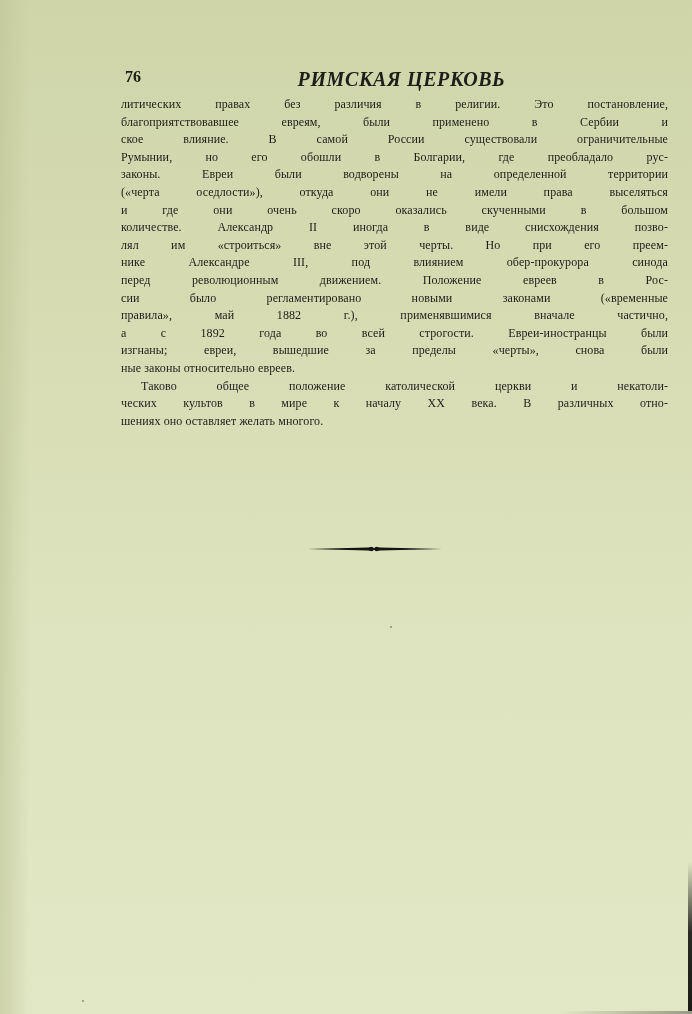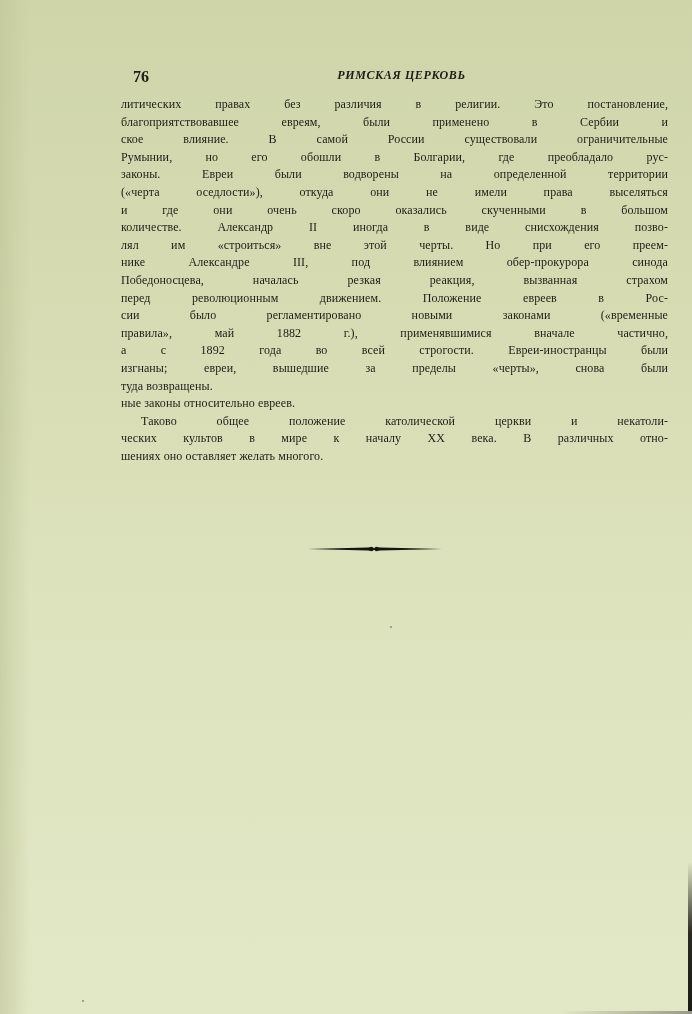--- a/index.html
+++ b/index.html
@@ -40,33 +40,33 @@
     }
     .header {
       position: absolute;
       left: 121px;
       top: 68px;
       width: 547px;
       height: 22px;
     }
     .page-number {
       position: absolute;
-      left: 12px;
+      left: 4px;
       top: 0;
       font-size: 16px;
       font-weight: bold;
       letter-spacing: 0px;
       text-align: right;
     }
     .running-title {
       position: absolute;
       left: 0; right: 0;
       top: 0;
       text-align: center;
-      font-size: 12px;
+      font-size: 20px;
       font-style: italic;
       font-weight: bold;
       letter-spacing: 0.6px;
       padding-left: 14px;
     }
     .body-text {
       position: absolute;
       left: 121px;
       top: 96px;
       width: 547px;
@@ -120,27 +120,25 @@
       <span class="line">литических правах без различия в религии. Это постановление,</span>
       <span class="line">благоприятствовавшее евреям, были применено в Сербии и</span>
       <span class="line">ское влияние. В самой России существовали ограничительные</span>
       <span class="line">Румынии, но его обошли в Болгарии, где преобладало рус-</span>
       <span class="line">законы. Евреи были водворены на определенной территории</span>
       <span class="line">(«черта оседлости»), откуда они не имели права выселяться</span>
       <span class="line">и где они очень скоро оказались скученными в большом</span>
       <span class="line">количестве. Александр II иногда в виде снисхождения позво-</span>
       <span class="line">лял им «строиться» вне этой черты. Но при его преем-</span>
       <span class="line">нике Александре III, под влиянием обер-прокурора синода</span>
-      <span class="line">Победоносцева, началась резкая реакция, вызванная страхом</span>
       <span class="line">перед революционным движением. Положение евреев в Рос-</span>
       <span class="line">сии было регламентировано новыми законами («временные</span>
       <span class="line">правила», май 1882 г.), применявшимися вначале частично,</span>
       <span class="line">а с 1892 года во всей строгости. Евреи-иностранцы были</span>
       <span class="line">изгнаны; евреи, вышедшие за пределы «черты», снова были</span>
-      <span class="line last">туда возвращены.</span>
     </div>
 
     <div>
       <span class="line last">ные законы относительно евреев.</span>
     </div>
 
     <div>
       <span class="line indent">Таково общее положение католической церкви и некатоли-</span>
       <span class="line">ческих культов в мире к началу XX века. В различных отно-</span>
       <span class="line last">шениях оно оставляет желать многого.</span>

